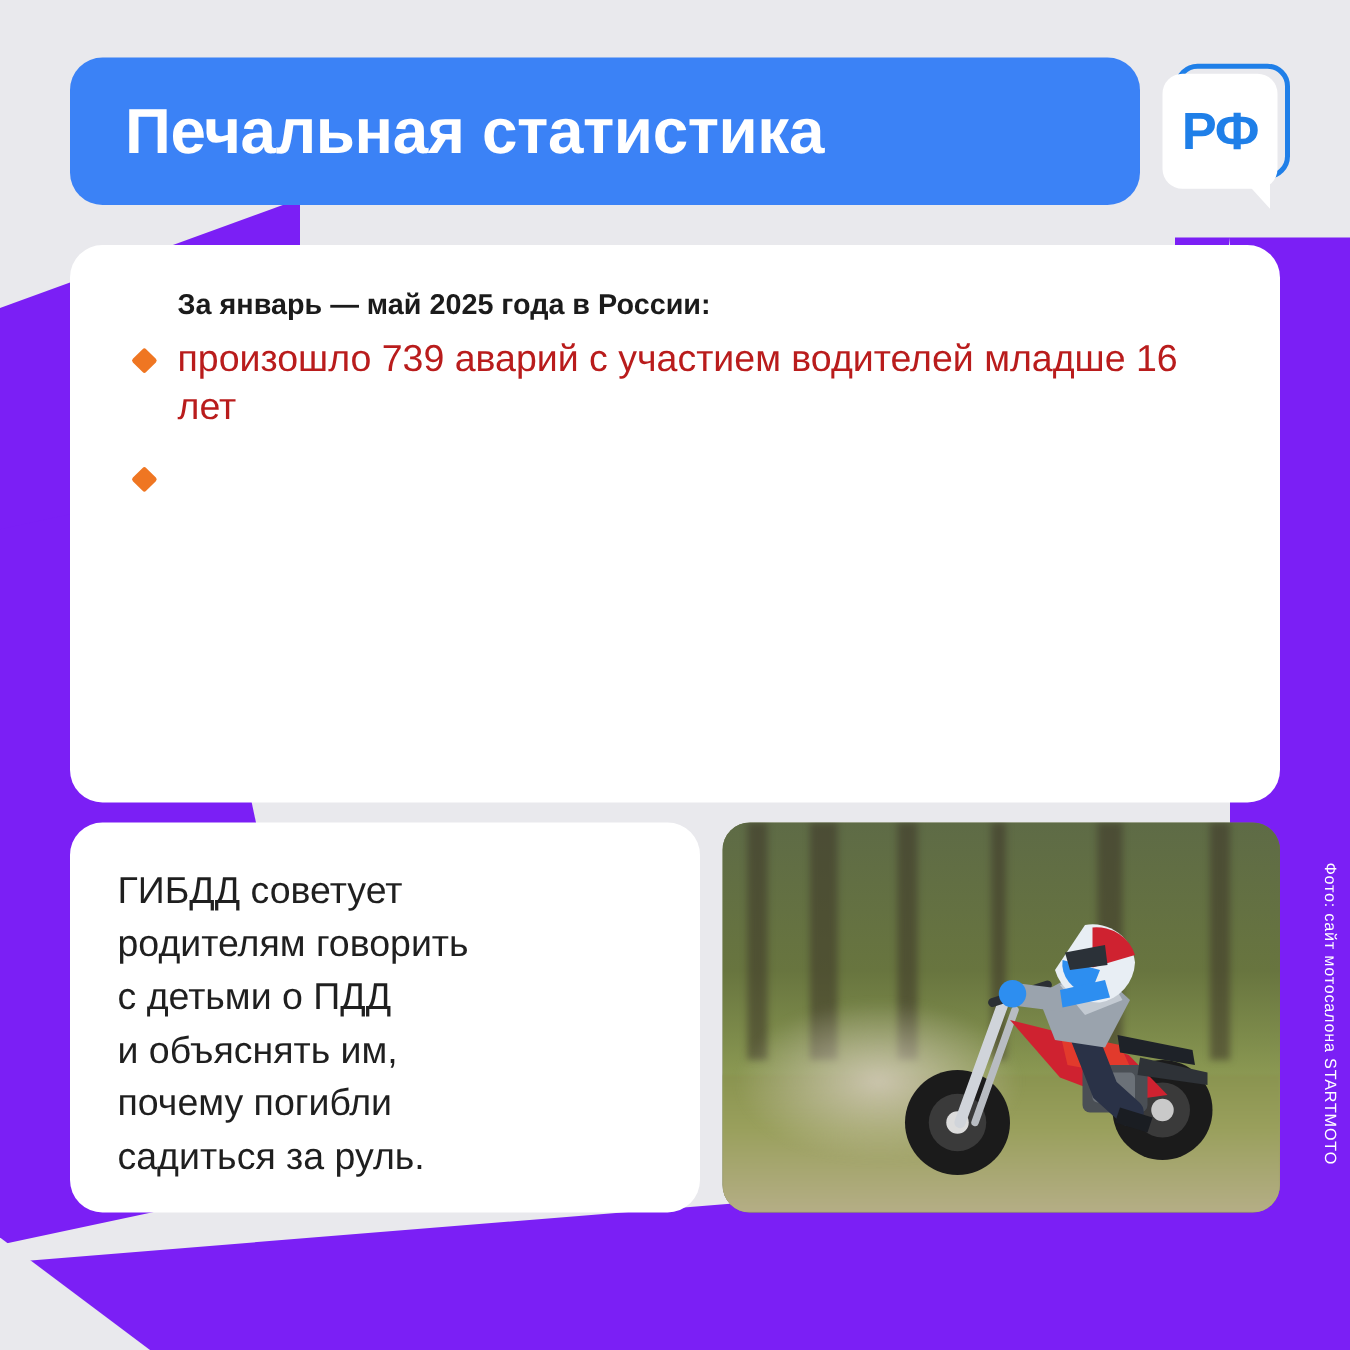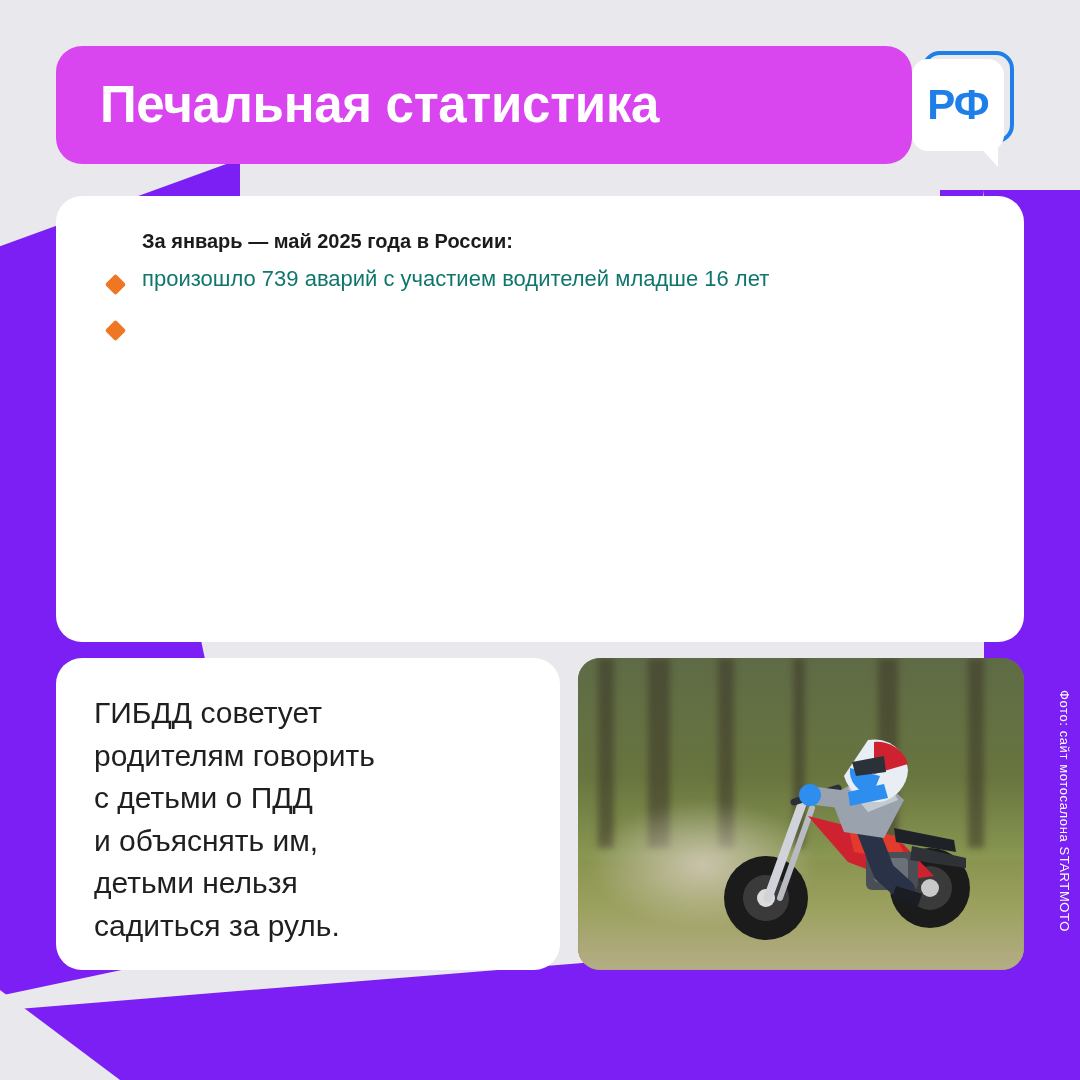--- a/index.html
+++ b/index.html
@@ -91,37 +91,38 @@
     left: 56px;
     top: 46px;
     width: 968px;
     height: 118px;
     display: flex;
     align-items: center;
   }
   .title-pill {
     width: 856px;
     height: 118px;
-    background: #d946ef;
+    background: #3b82f6;
     border-radius: 26px;
     display: flex;
     align-items: center;
     padding-left: 44px;
     box-sizing: border-box;
   }
   .title-pill h1 {
     margin: 0;
     color: #ffffff;
     font-size: 51px;
     font-weight: bold;
     letter-spacing: -0.3px;
     line-height: 1.05;
   }
   .rf-logo {
     position: relative;
+    margin-left: 18px;
     width: 92px;
     height: 92px;
     background: #ffffff;
     border-radius: 16px;
     display: flex;
     align-items: center;
     justify-content: center;
   }
   .rf-logo .rf-text {
     color: #1f7fe8;
@@ -158,37 +159,37 @@
     top: 196px;
     width: 968px;
     height: 446px;
     background: #ffffff;
     border-radius: 26px;
     box-sizing: border-box;
     padding: 34px 40px 0 34px;
   }
   .stats-card h2 {
     margin: 0 0 12px 0;
-    font-size: 20px;
+    font-size: 23px;
     font-weight: bold;
     color: #1b1b1b;
     padding-left: 52px;
   }
   .stats-list {
     list-style: none;
     margin: 0;
     padding: 0;
   }
   .stats-list li {
     position: relative;
     padding-left: 52px;
     margin-bottom: 18px;
-    font-size: 22px;
+    font-size: 30px;
     line-height: 1.28;
-    color: #0f766e;
+    color: #b91c1c;
   }
   .bullet-diamond {
     position: absolute;
     left: 18px;
     top: 12px;
     width: 15px;
     height: 15px;
     background: #ef7622;
     transform: rotate(45deg);
     border-radius: 2px;
@@ -311,21 +312,21 @@
         <span class="bullet-diamond"></span>
       </li>
     </ul>
   </div>
 
   <div class="advice-card">
     <p>ГИБДД советует
 родителям говорить
 с детьми о ПДД
 и объяснять им,
-детьми нельзя
+почему погибли
 садиться за руль.</p>
   </div>
 
   <div class="photo">
     <div class="blur-trees"></div>
     <div class="tree" style="left:20px;"></div>
     <div class="tree" style="left:70px; width:22px;"></div>
     <div class="tree" style="left:140px;"></div>
     <div class="tree" style="left:215px; width:12px;"></div>
     <div class="tree" style="left:300px; width:20px;"></div>

